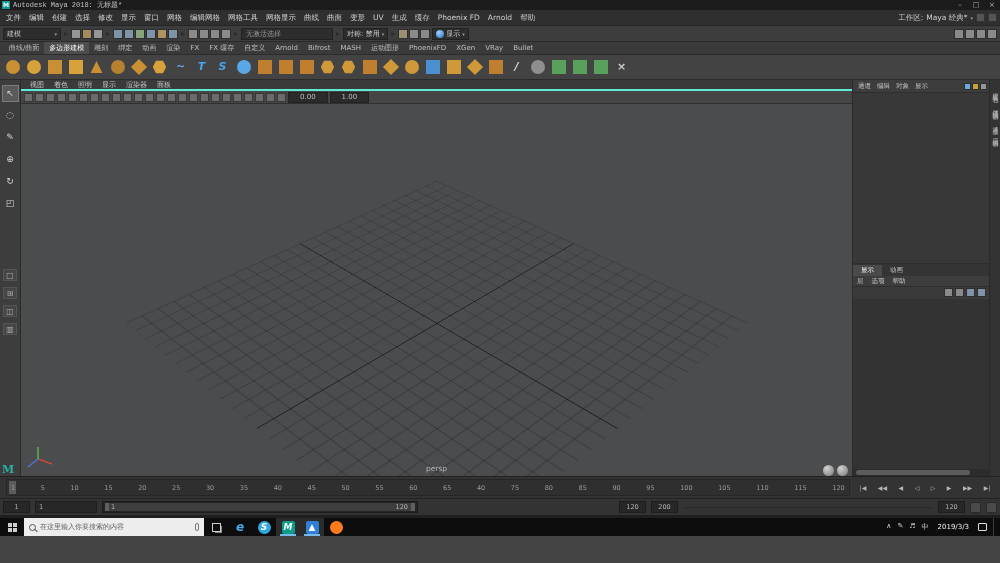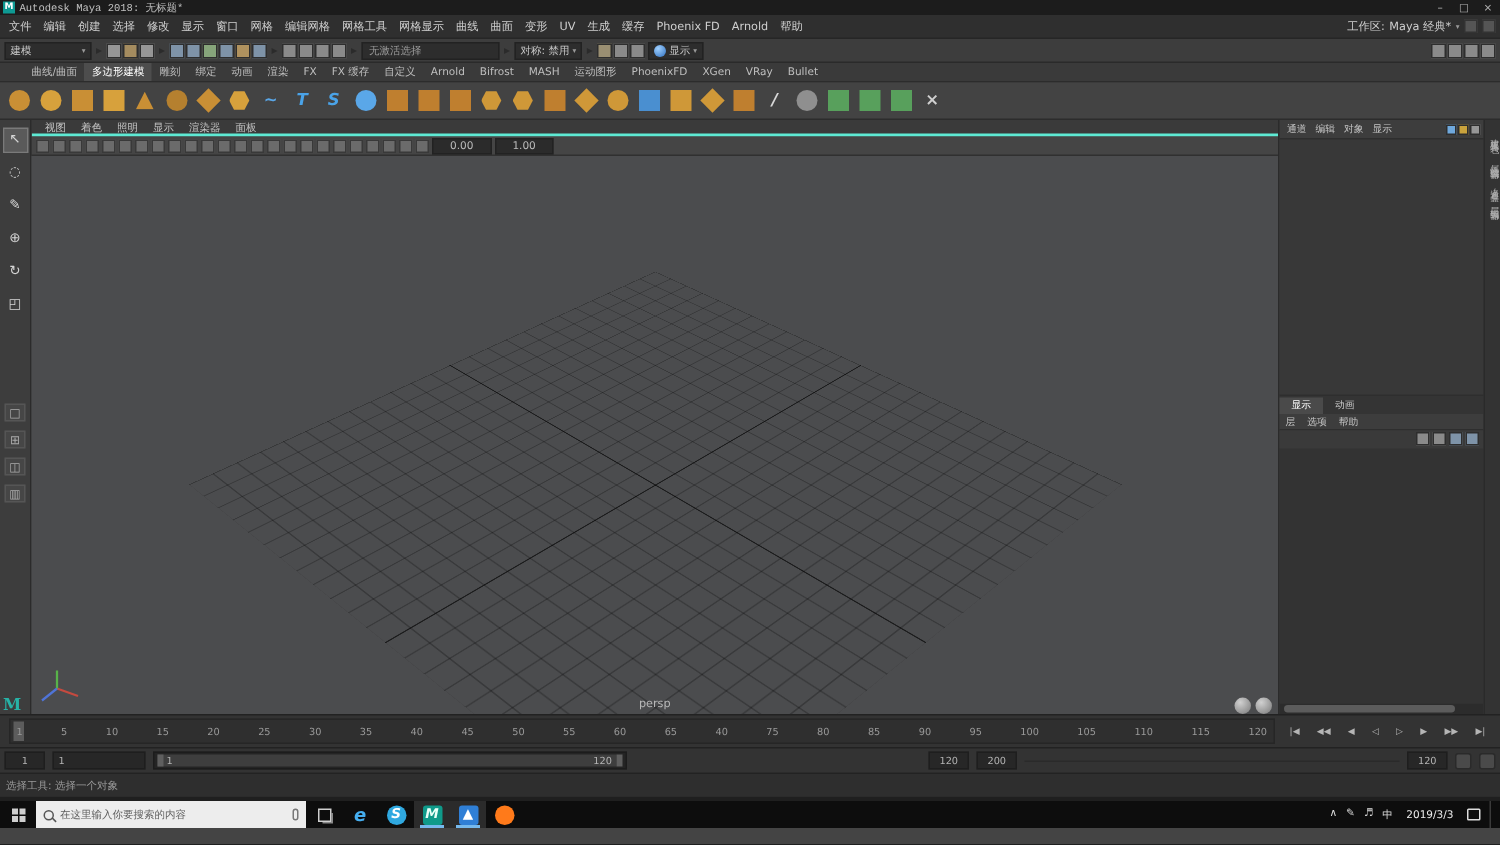--- a/index.html
+++ b/index.html
@@ -27,21 +27,21 @@
   .statusline { height:16px; background:#3d3d3d; border-bottom:1px solid #2a2a2a; display:flex; align-items:center; gap:2px; padding:0 3px; font-size:7px; }
   .dropdown { display:flex; align-items:center; background:#2d2d2d; border:1px solid #222; height:12px; padding:0 3px; gap:2px; white-space:nowrap; }
   .mode-dd { width:58px; justify-content:space-between; }
   .sep { color:#2b2b2b; font-size:8px; padding:0 1px; }
   .icgroup { display:flex; gap:1px; align-items:center; }
   .sli { width:10px; height:10px; border:1px solid #2e2e2e; background:#8a8a8a; display:inline-block; }
   .selfield { background:#2d2d2d; border:1px solid #222; color:#9a9a9a; height:12px; line-height:10px; padding:0 4px; width:92px; white-space:nowrap; overflow:hidden; }
   .blue-ball { width:8px; height:8px; border-radius:50%; background:radial-gradient(circle at 35% 30%, #9fd0ff, #2f6fbf); display:inline-block; }
   .flex-sp { flex:1; }
   
-  .shelf-tabs { height:13px; background:#3a3a3a; border-bottom:1px solid #2c2c2c; display:flex; align-items:center; font-size:7px; color:#bfbfbf; padding-left:16px; }
+  .shelf-tabs { height:13px; background:#3a3a3a; border-bottom:1px solid #2c2c2c; display:flex; align-items:center; font-size:7px; color:#bfbfbf; padding-left:4px; }
   .shelf-tab { padding:1px 5px; white-space:nowrap; }
   .shelf-tab.active { background:#4d4d4d; color:#fff; }
   .shelf-icons { height:25px; background:#434343; border-bottom:1px solid #2c2c2c; display:flex; align-items:center; padding-left:4px; gap:4px; overflow:hidden; }
   .shelf-btn { width:17px; height:17px; display:flex; align-items:center; justify-content:center; flex:none; }
   .shp { display:block; width:14px; height:14px; line-height:14px; text-align:center; font-size:10px; font-weight:bold; color:#fff; }
   .shp-circle { border-radius:50%; }
   .shp-diamond { transform:rotate(45deg) scale(.82); }
   .shp-tri { clip-path:polygon(50% 8%, 92% 92%, 8% 92%); }
   .shp-hex { clip-path:polygon(25% 6%, 75% 6%, 98% 50%, 75% 94%, 25% 94%, 2% 50%); }
   .shp-letter { background:transparent !important; font-size:11px; }
@@ -585,23 +585,20 @@
     </div>
     <span class="rfield m200">120</span>
     <span class="rfield">200</span>
     <span class="range-spacer"></span>
     <span class="rfield">120</span>
     <span class="rico"></span>
     <span class="rico"></span>
   </div>
 
 
-  <div class="helpline">
-    <span>选择工具: 选择一个对象</span>
-  </div>
 
   <div class="winborder"></div>
 
   <div class="taskbar">
     <span class="start">
       <span class="winlogo">
           <i></i>
           <i></i>
           <i></i>
           <i></i>

